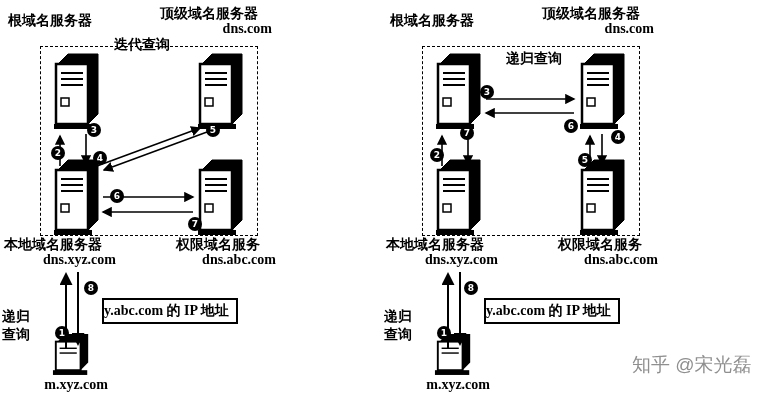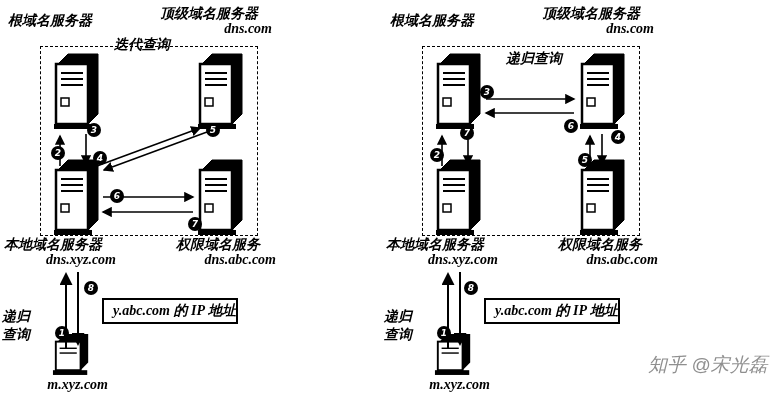--- a/index.html
+++ b/index.html
@@ -1,45 +1,45 @@
 <!DOCTYPE html>
 <html><head>
 <meta charset="utf-8">
 <style>
   * { margin:0; padding:0; box-sizing:border-box; }
   html,body { background:#fff; }
   .canvas {
     position:relative; width:774px; height:401px; background:#fff;
-    font-family:"Liberation Serif","DejaVu Serif",serif; color:#000; overflow:hidden;font-style:italic;
+    font-family:"Liberation Serif","DejaVu Serif",serif; color:#000; overflow:hidden;
   }
   .lbl { position:absolute; font-weight:bold; font-size:14px; white-space:nowrap; z-index:2; }
   .ctr { text-align:right; white-space:nowrap; }
   .dashed-box { position:absolute; border:1.6px dashed #000; z-index:0; }
   .icon { position:absolute; z-index:1; }
   .icon svg { display:block; }
   .arrows { position:absolute; left:0; top:0; z-index:2; pointer-events:none; }
   .badge {
     position:absolute; width:14px; height:14px; border-radius:50%;
     background:#000; color:#fff; z-index:3;
     font-family:"DejaVu Sans","Liberation Sans",sans-serif;
     font-size:9px; font-weight:bold;
     display:flex; align-items:center; justify-content:center;
   }
   .ip-box {
     position:absolute; height:26px; border:2px solid #000; background:#fff;
-    font-weight:bold; font-size:14px; text-align:right; line-height:22px; z-index:2;
+    font-weight:bold; font-size:14px; text-align:left; line-height:22px; z-index:2;
   }
   .side-label {
     position:absolute; font-weight:bold; font-size:14px; width:32px;
     word-break:break-all; line-height:1.25; z-index:2;
   }
   .watermark {
     position:absolute; left:632px; top:352px; z-index:4;
     font-family:"Liberation Sans","DejaVu Sans",sans-serif;
-    font-size:19px; color:#8f8f8f; white-space:nowrap;margin-left:16px;
+    font-size:19px; color:#8f8f8f; white-space:nowrap;
   }
 </style>
 </head>
 <body>
 
 <div class="canvas">
 
   <svg width="0" height="0" style="position:absolute">
     <defs>
       <symbol id="sym-server" viewBox="0 0 48 78">

